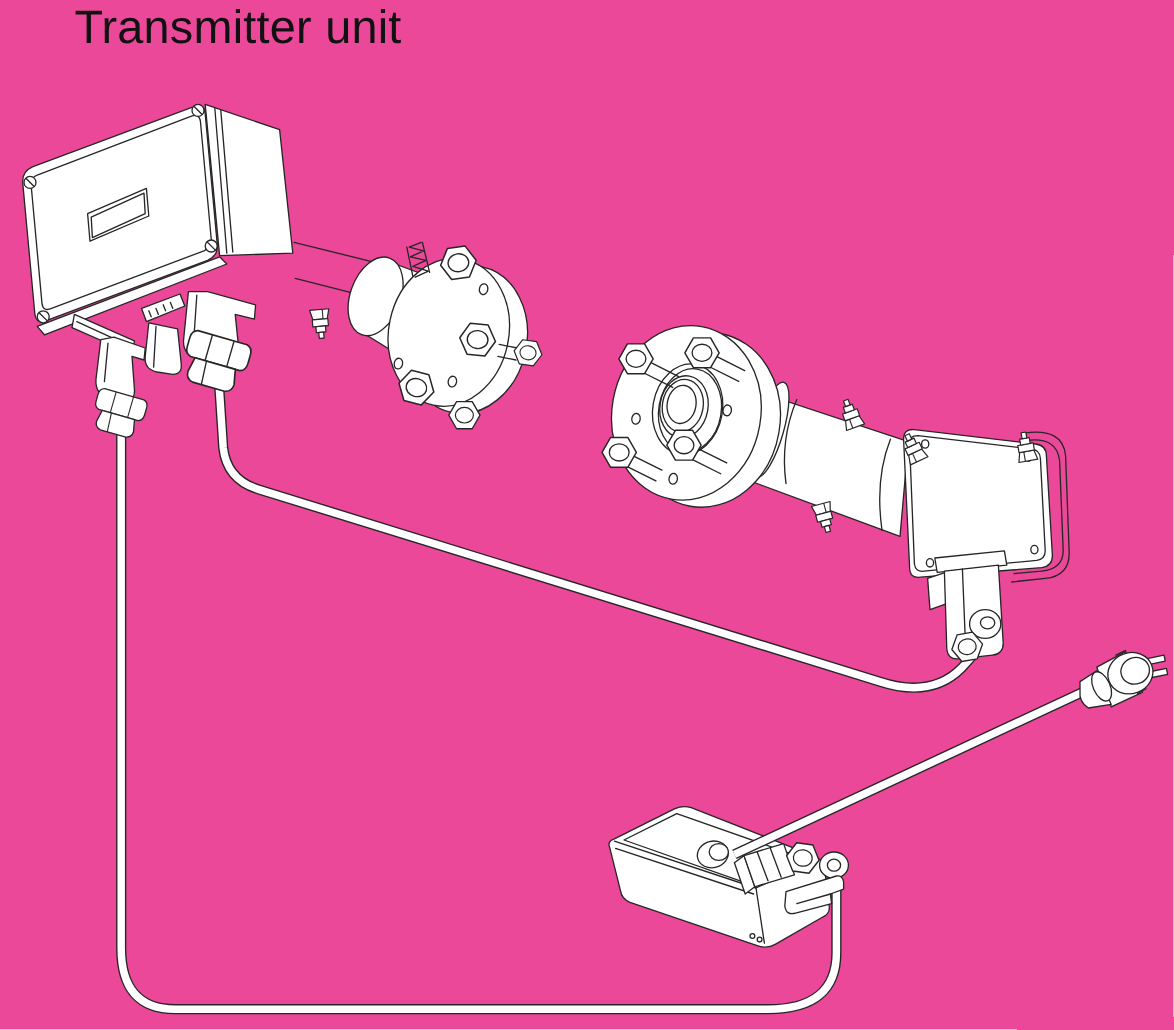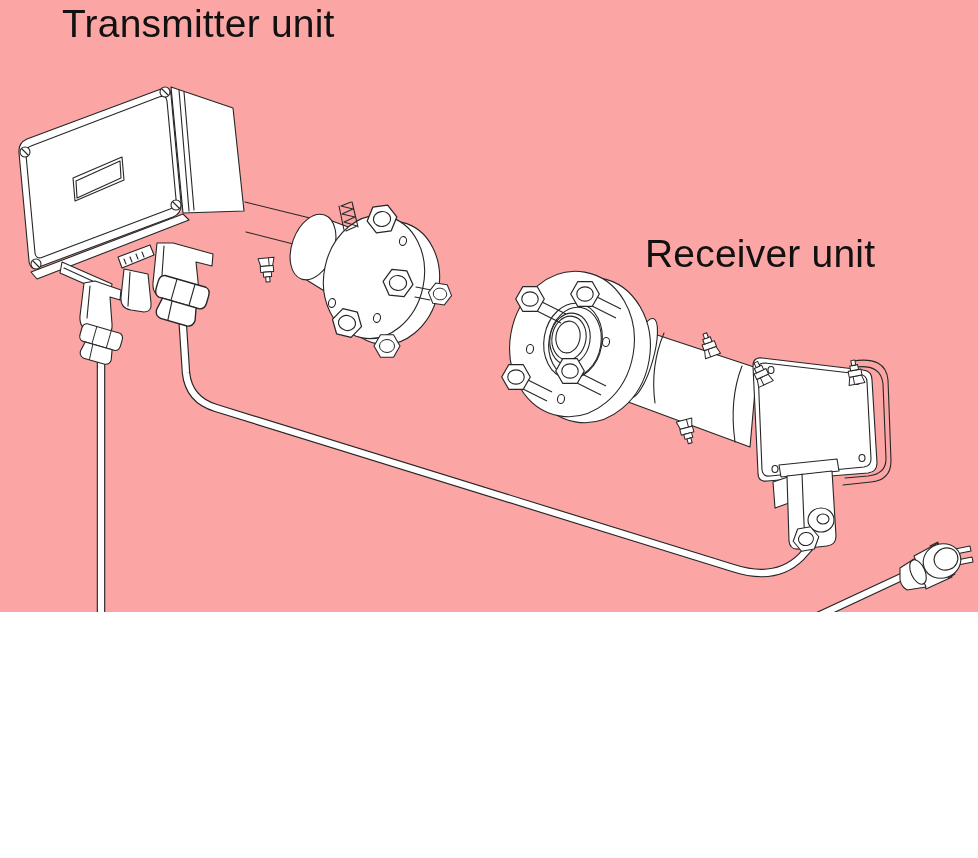--- a/index.html
+++ b/index.html
@@ -1,16 +1,16 @@
 <!DOCTYPE html>
 <html><head>
 <meta charset="utf-8">
 <style>
   html,body{margin:0;padding:0;background:#fff;}
-  .stage{position:relative;width:978px;height:612px;background:#fca5a5;overflow:hidden;
+  .stage{position:relative;width:978px;height:858px;background:#ec4899;overflow:hidden;
          font-family:"Liberation Sans",sans-serif;}
   .stage svg{position:absolute;left:0;top:0;}
   .lbl{position:absolute;font-size:39px;line-height:46px;color:#111;white-space:nowrap;
        letter-spacing:0.2px;}
   .s{fill:none;stroke:#262626;stroke-width:1.1;stroke-linejoin:round;stroke-linecap:round;}
   .f{fill:#ffffff;stroke:#262626;stroke-width:1.1;stroke-linejoin:round;}
   .co{fill:none;stroke:#262626;stroke-width:8.5;stroke-linecap:butt;}
   .ci{fill:none;stroke:#ffffff;stroke-width:6.2;stroke-linecap:butt;}
 </style>
 </head>
@@ -211,15 +211,14 @@
     <path class="f" d="M914,556 L938,543 L952,577 L926,589 Z"></path>
     <path class="f" d="M900,568 L914,559 L926,587 L907,590 Q899,585 900,576 Z"></path>
     <ellipse class="f" cx="918" cy="572" rx="7" ry="13" transform="rotate(-24 918 572)"></ellipse>
     <ellipse class="f" cx="942" cy="561" rx="19" ry="17" transform="rotate(-20 942 561)"></ellipse>
     <ellipse class="s" cx="946" cy="559" rx="12" ry="11" transform="rotate(-20 946 559)"></ellipse>
     <path class="s" d="M930,546 L938,542 M948,578 L955,574"></path>
   </g>
 </svg>
 
 <div class="lbl" style="left:62px;top:1px">Transmitter unit</div>
-<div class="lbl" style="left:645px;top:231px">Receiver unit</div>
 
 </div>
 
 </body></html>

